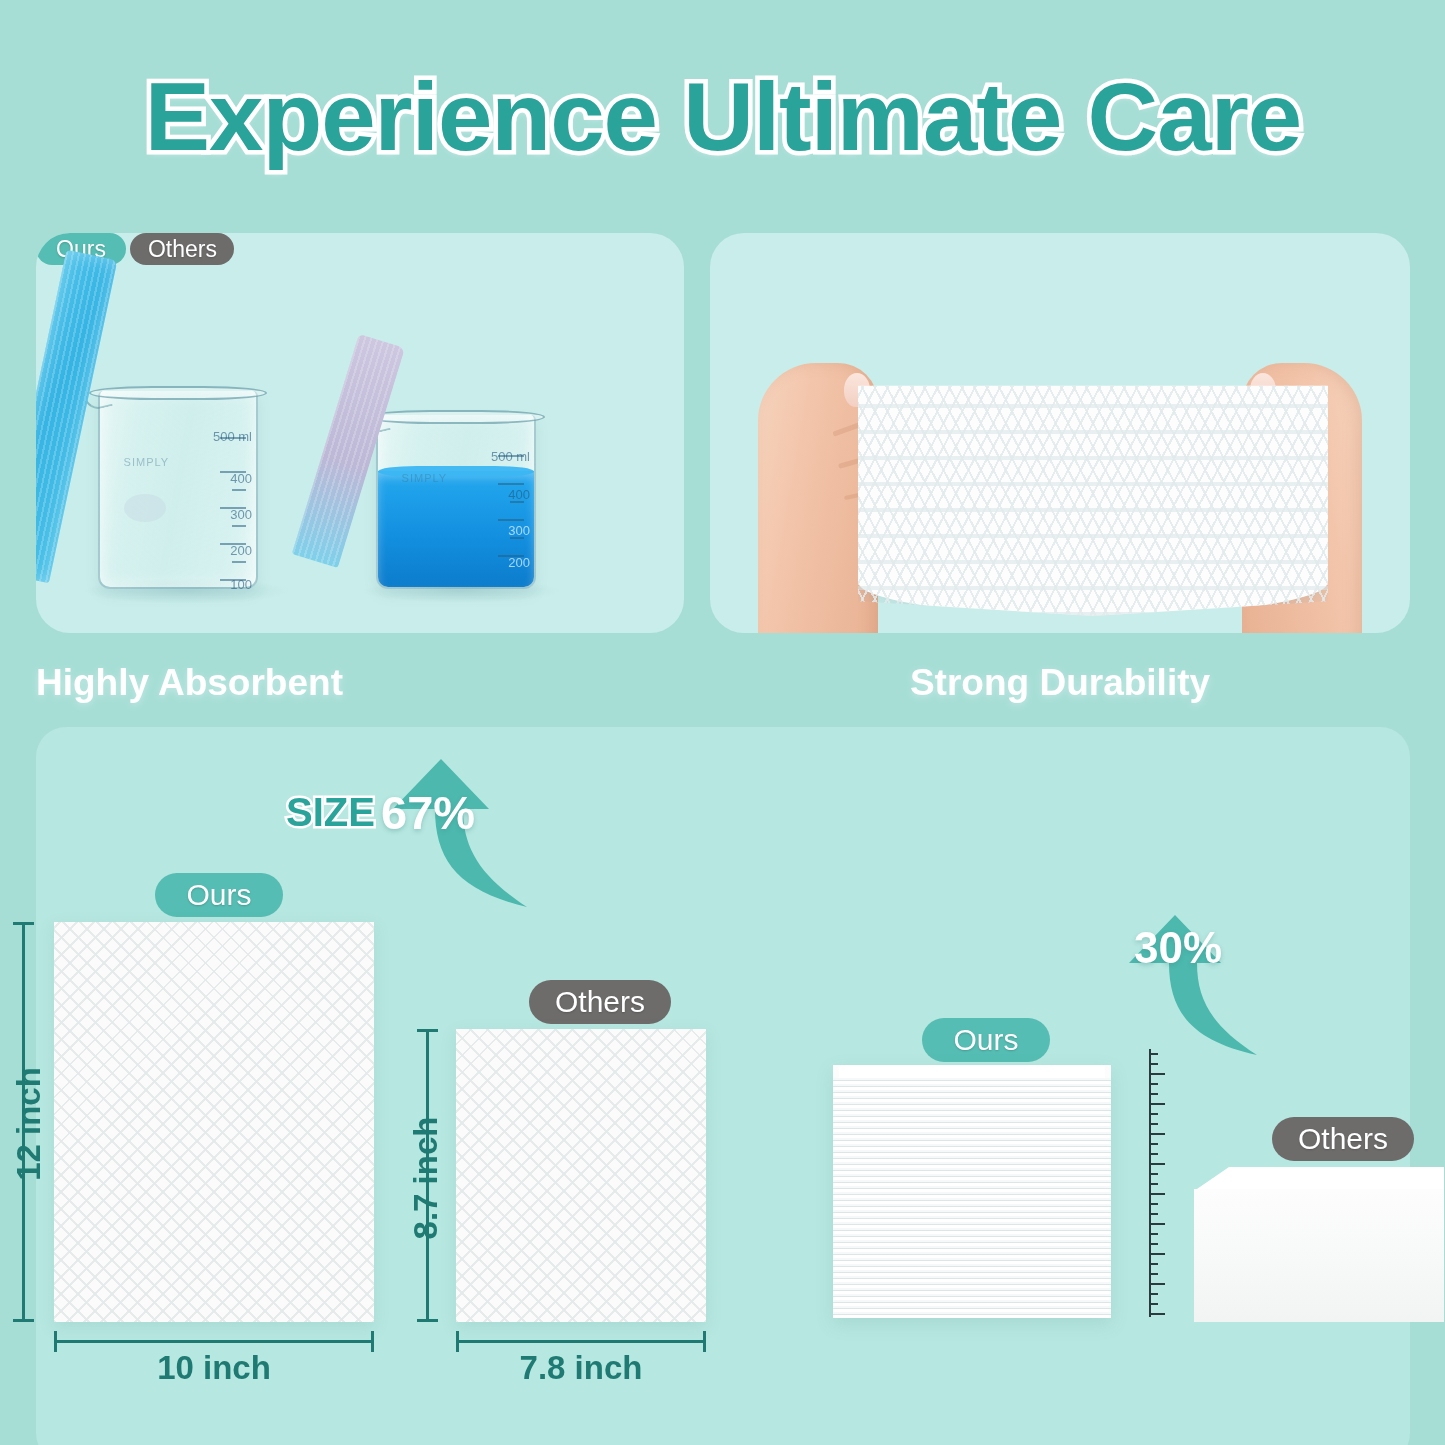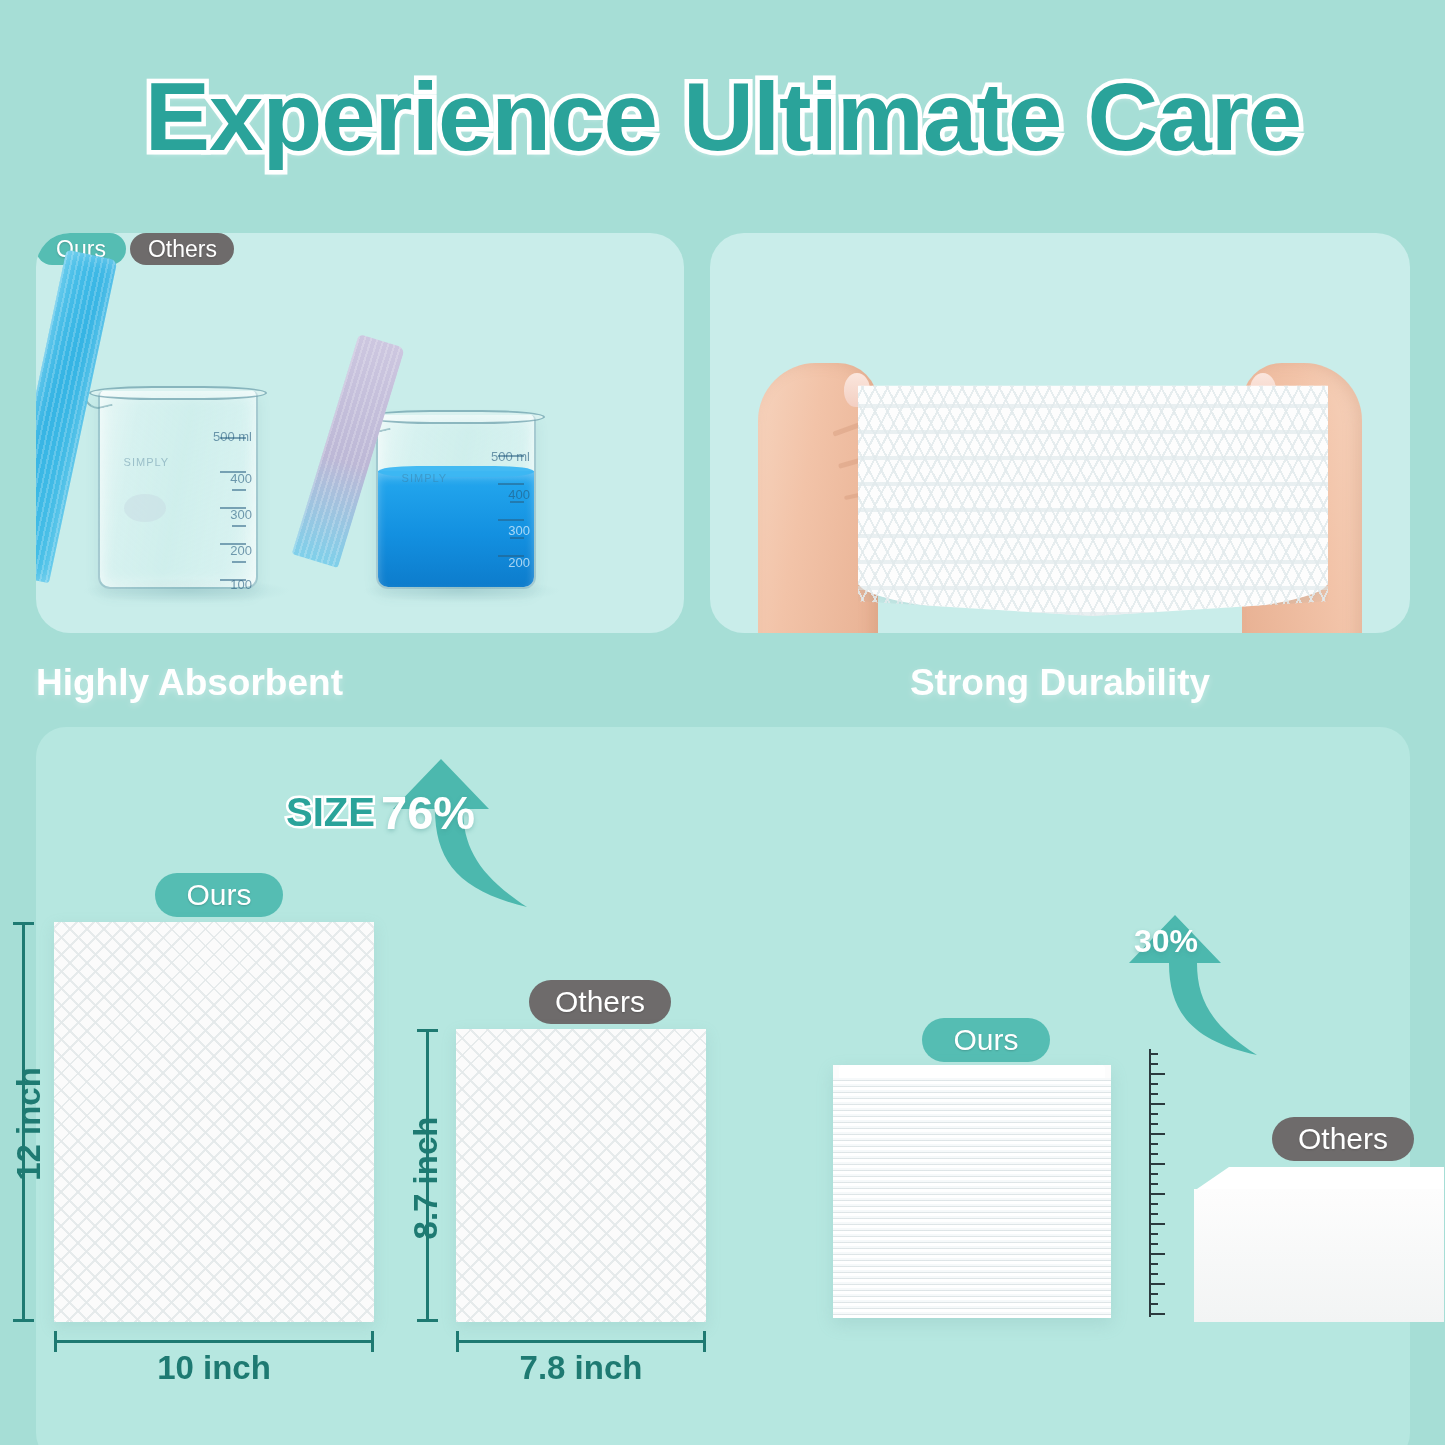--- a/index.html
+++ b/index.html
@@ -332,21 +332,21 @@
 <span class="caption" id="cap-durab">Strong Durability</span>
 
 <div id="panel-bottom">
 
   <svg class="arrow-svg" width="260" height="180" viewBox="0 0 260 180" style="left:295px; top:30px;">
     <path d="M110 52 L62 52 L110 2 L158 52 L132 52
              C132 92 150 120 196 150
              C128 134 104 104 104 52 Z" fill="#4cb8ae"></path>
   </svg>
   <span class="metric-label" style="left:250px; top:63px; font-size:40px;">SIZE</span>
-  <span class="pct" style="left:345px; top:58px; font-size:47px;">76%</span>
+  <span class="pct" style="left:345px; top:58px; font-size:47px;">67%</span>
 
   <span class="pill ours" style="position:absolute; left:119px; top:146px; width:128px; height:44px; font-size:30px;">Ours</span>
 
   <div class="sheet" style="left:18px; top:195px; width:320px; height:400px;">
     <div class="sheet-tex"></div>
   </div>
 
   <div class="dim-line-v" style="left:-14px; top:195px; height:400px;"></div>
   <span class="dim-text vert" style="left:-82px; top:378px; width:150px; text-align:center;">12 inch</span>
 
@@ -363,21 +363,21 @@
   <span class="dim-text vert" style="left:300px; top:432px; width:180px; text-align:center;">8.7 inch</span>
 
   <div class="dim-line-h" style="left:420px; top:613px; width:250px;"></div>
   <span class="dim-text" style="left:420px; top:622px; width:250px; text-align:center;">7.8 inch</span>
 
   <svg class="arrow-svg" width="250" height="180" viewBox="0 0 250 180" style="left:1035px; top:170px;">
     <path d="M104 66 L58 66 L104 18 L150 66 L126 66
              C126 104 142 130 186 158
              C122 144 98 116 98 66 Z" fill="#4cb8ae"></path>
   </svg>
-  <span class="pct" style="left:1098px; top:196px; font-size:32px;">30%</span>
+  <span class="pct" style="left:1098px; top:196px; font-size:44px;">30%</span>
 
   <span class="pill ours" style="position:absolute; left:886px; top:291px; width:128px; height:44px; font-size:30px;">Ours</span>
 
   <div class="stack" style="left:797px; top:338px; width:278px; height:253px;">
     <div class="stack-top" style="left:6px; right:6px; top:0; height:13px; border-radius:4px 4px 0 0;"></div>
     <div class="stack-tex" style="top:13px;"></div>
   </div>
 
   <div class="ruler" style="left:1113px; top:322px; width:22px; height:268px;">
     <div class="spine"></div>

